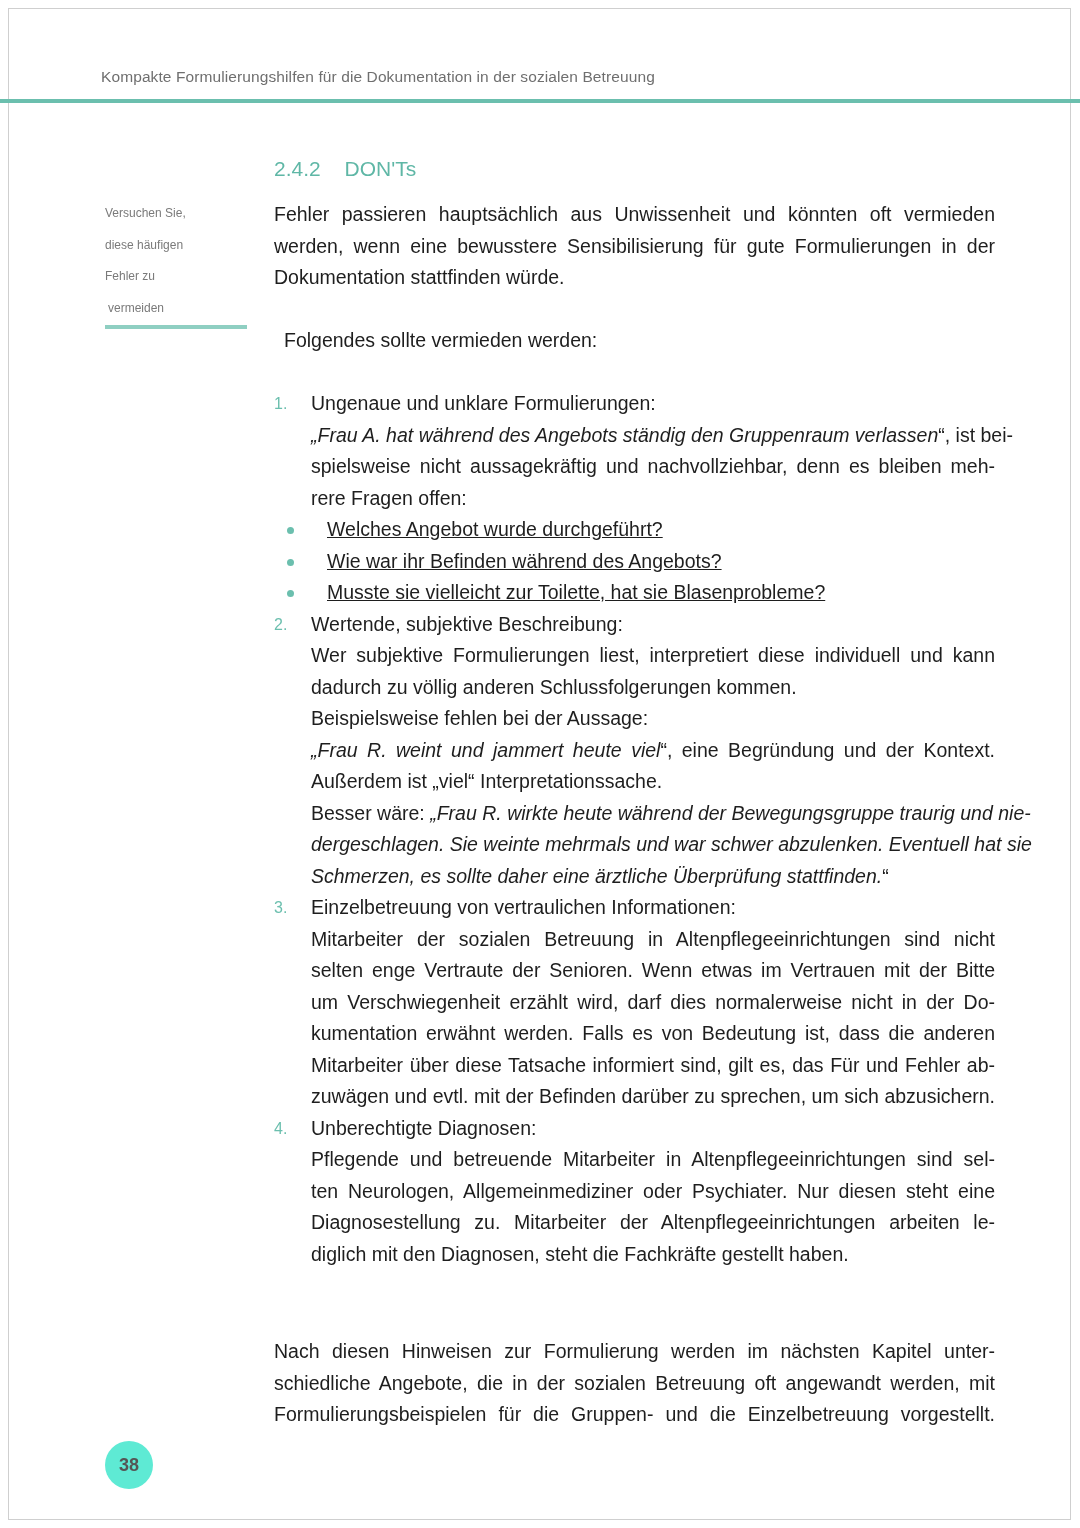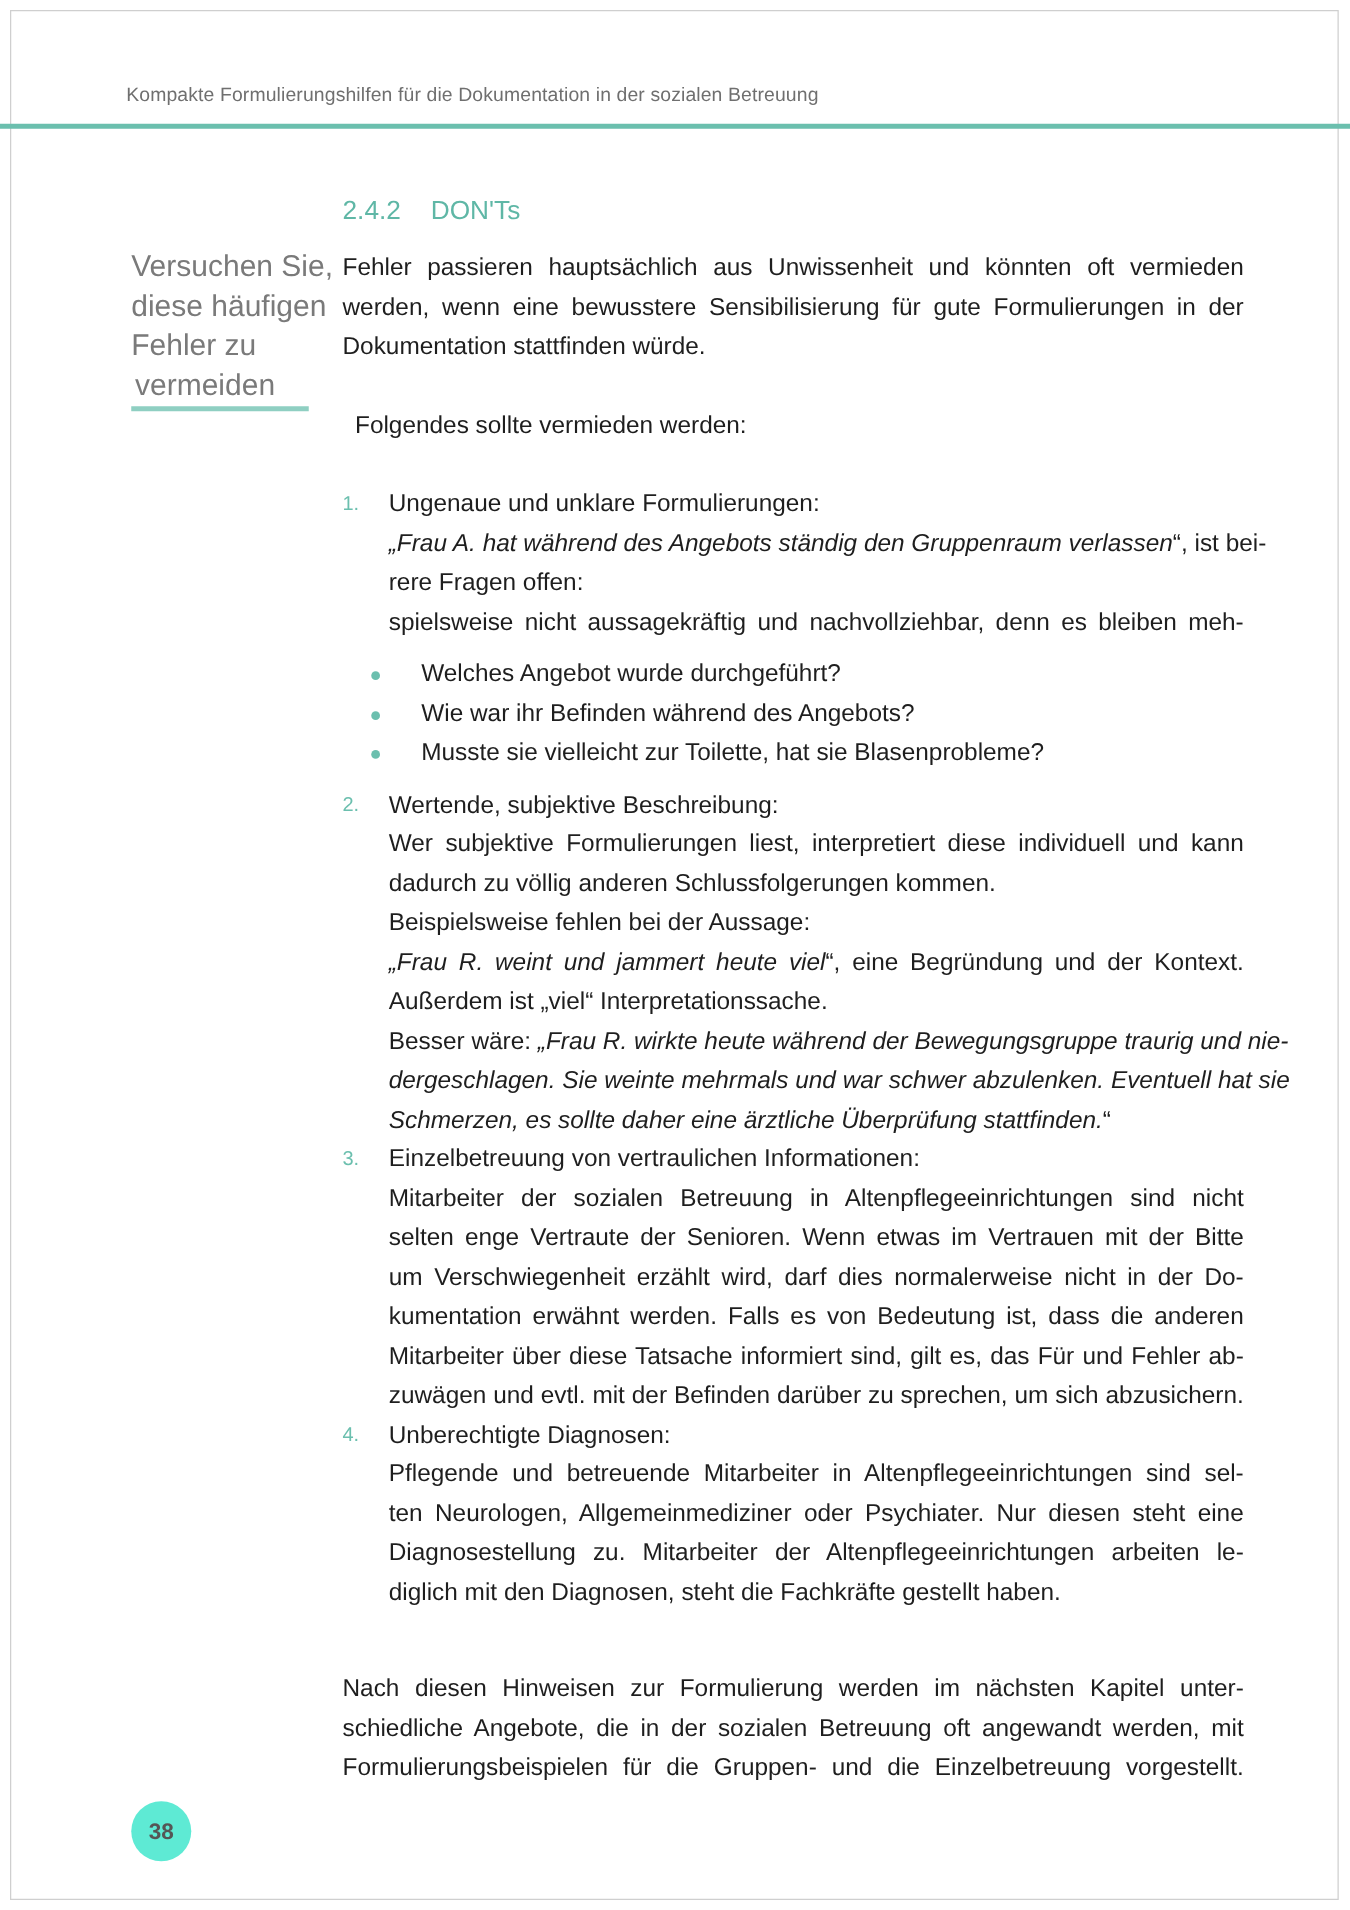--- a/index.html
+++ b/index.html
@@ -5,36 +5,36 @@
   html, body { margin: 0; padding: 0; background: #ffffff; }
   body { width: 1080px; height: 1528px; position: relative; overflow: hidden;
          font-family: "Liberation Sans", "DejaVu Sans", sans-serif; color: #1e1e1e; }
   .page-frame { position: absolute; left: 8px; top: 8px; width: 1063px; height: 1512px;
                 border: 1px solid #cfcfcf; box-sizing: border-box; }
   .running-head { position: absolute; left: 101px; top: 68px; font-size: 15.5px;
                   color: #6f6f6f; letter-spacing: 0.1px; white-space: nowrap; }
   .head-rule { position: absolute; left: 0; top: 99px; width: 1080px; height: 4px; background: #6bbfae; }
   .section-heading { position: absolute; left: 274px; top: 157px; font-size: 21px; color: #5fb7a6; white-space: nowrap; }
   .section-heading .num { margin-right: 18px; }
-  .margin-note { position: absolute; left: 105px; top: 198px; width: 150px; font-size: 24px;
+  .margin-note { position: absolute; left: 105px; top: 198px; width: 150px; font-size: 12px;
                  color: #7a7a7a; line-height: 31.5px; }
   .margin-note .ln { display: block; white-space: nowrap; }
   .margin-note .ln.indent { padding-left: 3px; }
   .margin-rule { position: absolute; left: 105px; top: 325px; width: 142px; height: 4px; background: #8fcfc2; }
 
   .body-text { position: absolute; left: 274px; width: 721px; font-size: 19.5px; line-height: 31.5px; color: #1e1e1e; }
   .jline { display: block; text-align: justify; text-align-last: justify; white-space: nowrap; height: 31.5px; overflow: visible; }
   .jline.last { text-align-last: left; }
   .p1 { top: 199px; }
   .p2 { top: 325px; margin-left: 10px; }
   .list { position: absolute; left: 274px; top: 388px; width: 721px; font-size: 19.5px; line-height: 31.5px; }
   .li { position: relative; padding-left: 37px; }
   .li .marker { position: absolute; left: 0; top: 0; color: #6bbfae; font-size: 16px; }
   .li .ltitle { display: block; white-space: nowrap; }
-  .bullets { margin: 10px; padding: 0; list-style: none; }
+  .bullets { margin: 0; padding: 0; list-style: none; text-decoration: underline; }
   .bullet { position: relative; padding-left: 16px; white-space: nowrap; margin-left: -14px; }
   .bullet .dot { position: absolute; left: -10px; top: 13px; width: 7px; height: 7px; border-radius: 50%; background: #6bbfae; }
   .bullet-text { padding-left: 14px; }
   em, .it { font-style: italic; }
   .p3 { top: 1336px; }
   .page-number { position: absolute; left: 105px; top: 1441px; width: 48px; height: 48px; border-radius: 50%;
                  background: #5eead4; color: #555; font-weight: bold; font-size: 18px;
                  display: flex; align-items: center; justify-content: center; }
 </style>
 </head>
@@ -66,22 +66,22 @@
 
 <div class="body-text p2" style="top:325px">
   <span class="jline last">Folgendes sollte vermieden werden:</span>
 </div>
 
 <div class="list" id="dont-list">
     <div class="li">
       <span class="marker">1.</span>
       <span class="ltitle">Ungenaue und unklare Formulierungen:</span>
       <span class="jline"><span class="it">„Frau A. hat während des Angebots ständig den Gruppenraum verlassen</span><span>“, ist bei-</span></span>
+      <span class="jline"><span>spielsweise nicht aussagekräftig und nachvollziehbar, denn es bleiben meh-</span></span>
       <span class="jline last"><span>rere Fragen offen:</span></span>
-      <span class="jline"><span>spielsweise nicht aussagekräftig und nachvollziehbar, denn es bleiben meh-</span></span>
       <div class="bullets">
         <div class="bullet"><span class="dot"></span><span class="bullet-text">Welches Angebot wurde durchgeführt?</span></div>
         <div class="bullet"><span class="dot"></span><span class="bullet-text">Wie war ihr Befinden während des Angebots?</span></div>
         <div class="bullet"><span class="dot"></span><span class="bullet-text">Musste sie vielleicht zur Toilette, hat sie Blasenprobleme?</span></div>
       </div>
     </div>
     <div class="li">
       <span class="marker">2.</span>
       <span class="ltitle">Wertende, subjektive Beschreibung:</span>
       <span class="jline"><span>Wer subjektive Formulierungen liest, interpretiert diese individuell und kann</span></span>

